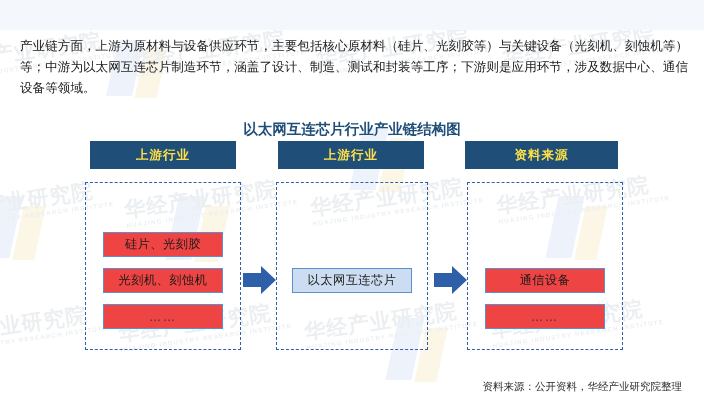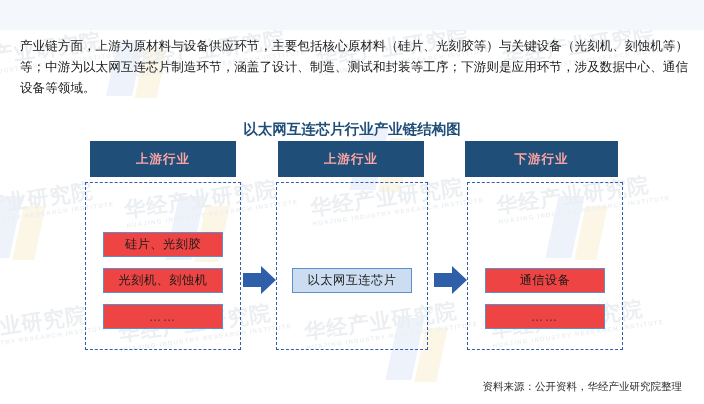--- a/index.html
+++ b/index.html
@@ -115,23 +115,23 @@
 
   #diagram {
     position: absolute;
     left: 0; top: 0;
     width: 704px; height: 404px;
     z-index: 2;
   }
 
   .col-header {
     position: absolute;
-    height: 36px;
+    height: 28px;
     background: #1f4e79;
-    color: #fca5a5;
+    color: #fde047;
     font-size: 12.5px;
     font-weight: bold;
     display: flex;
     align-items: center;
     justify-content: center;
     letter-spacing: 1px;
   }
   .col-panel {
     position: absolute;
     border: 1.4px dashed #2f5fa8;
@@ -275,20 +275,20 @@
   <div class="col-header" style="left:278px; top:141px; width:146px;">上游行业</div>
   <div class="col-panel" style="left:276px; top:182px; width:152px; height:168px;"></div>
   <div class="node-box filled" style="left:292px; top:268px; width:120px; height:25px;">以太网互连芯片</div>
 
   <div class="flow-arrow" style="left:434px; top:265px;">
     <svg width="34" height="30" viewBox="0 0 34 30" xmlns="http://www.w3.org/2000/svg">
       <polygon points="0,8 18,8 18,1 33,15 18,29 18,22 0,22" fill="#2f5fa8"></polygon>
     </svg>
   </div>
 
-  <div class="col-header" style="left:465px; top:141px; width:153px;">下游行业</div>
+  <div class="col-header" style="left:465px; top:141px; width:153px;">资料来源</div>
   <div class="col-panel" style="left:467px; top:182px; width:156px; height:168px;"></div>
   <div class="node-box" style="left:485px; top:268px; width:120px; height:25px;">通信设备</div>
   <div class="node-box ellipsis" style="left:485px; top:304px; width:120px; height:25px;">……</div>
 
 </div>
 
 <div id="source-note">资料来源：公开资料，华经产业研究院整理</div>
 
 </body></html>

